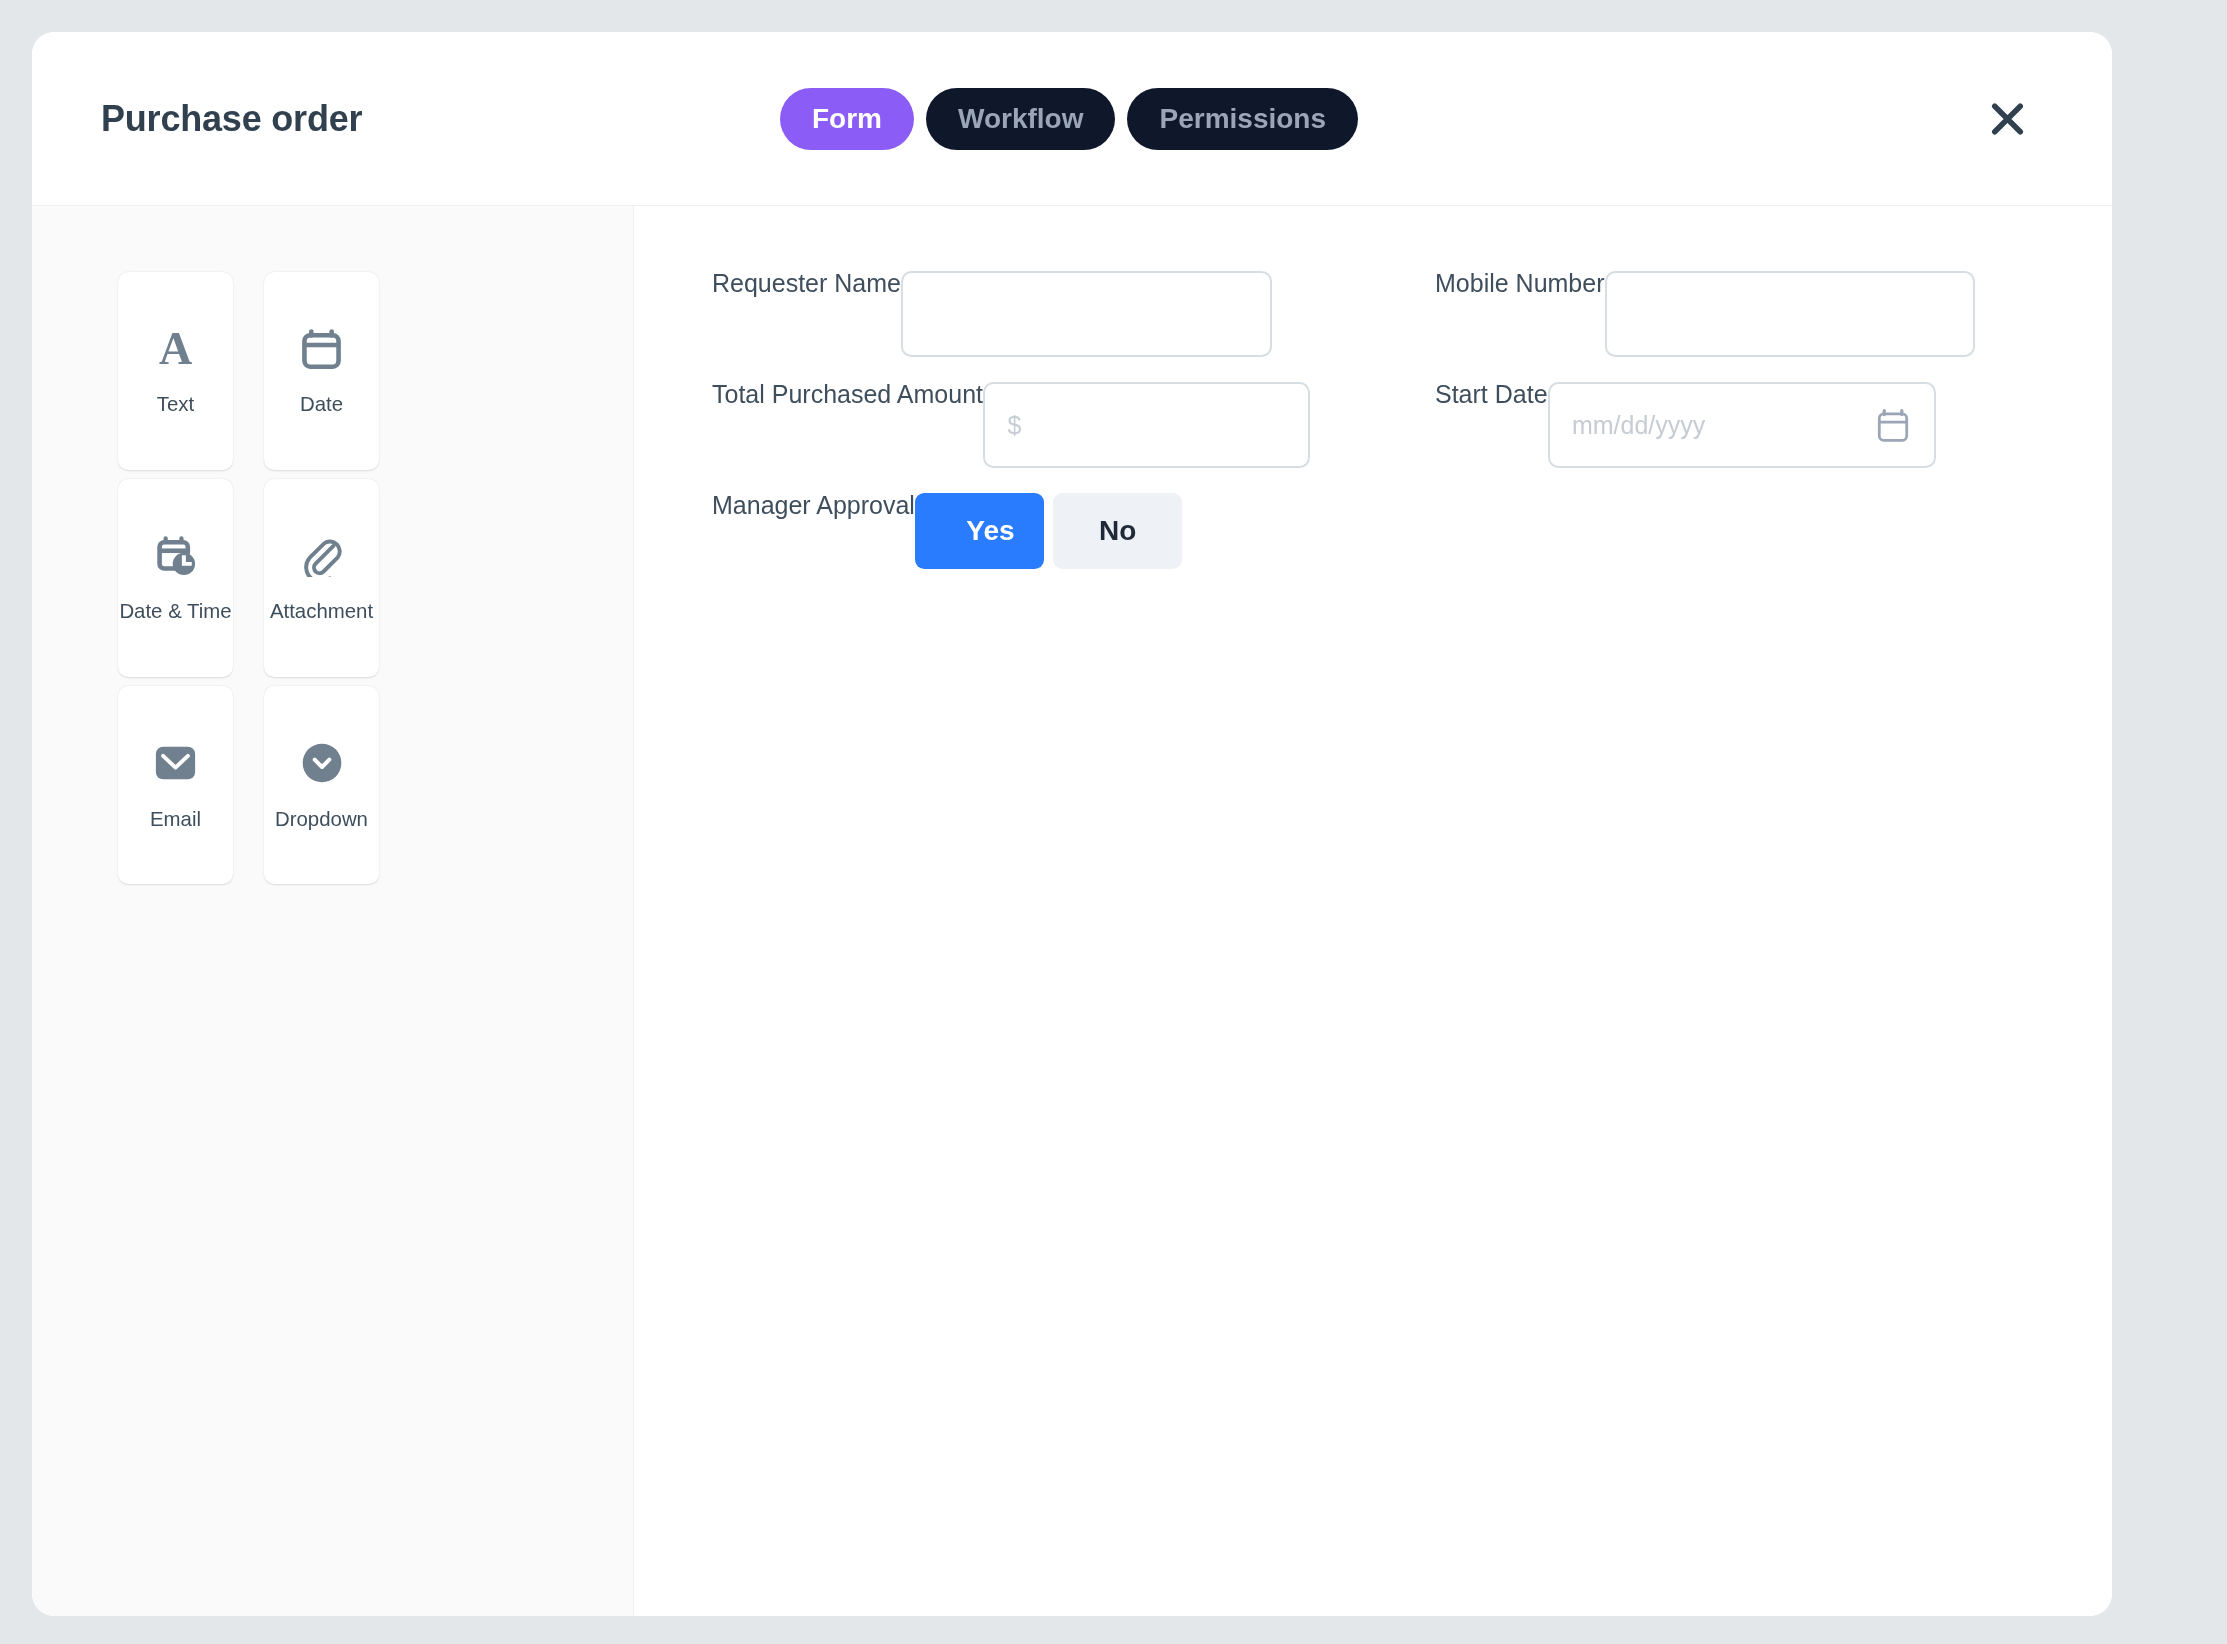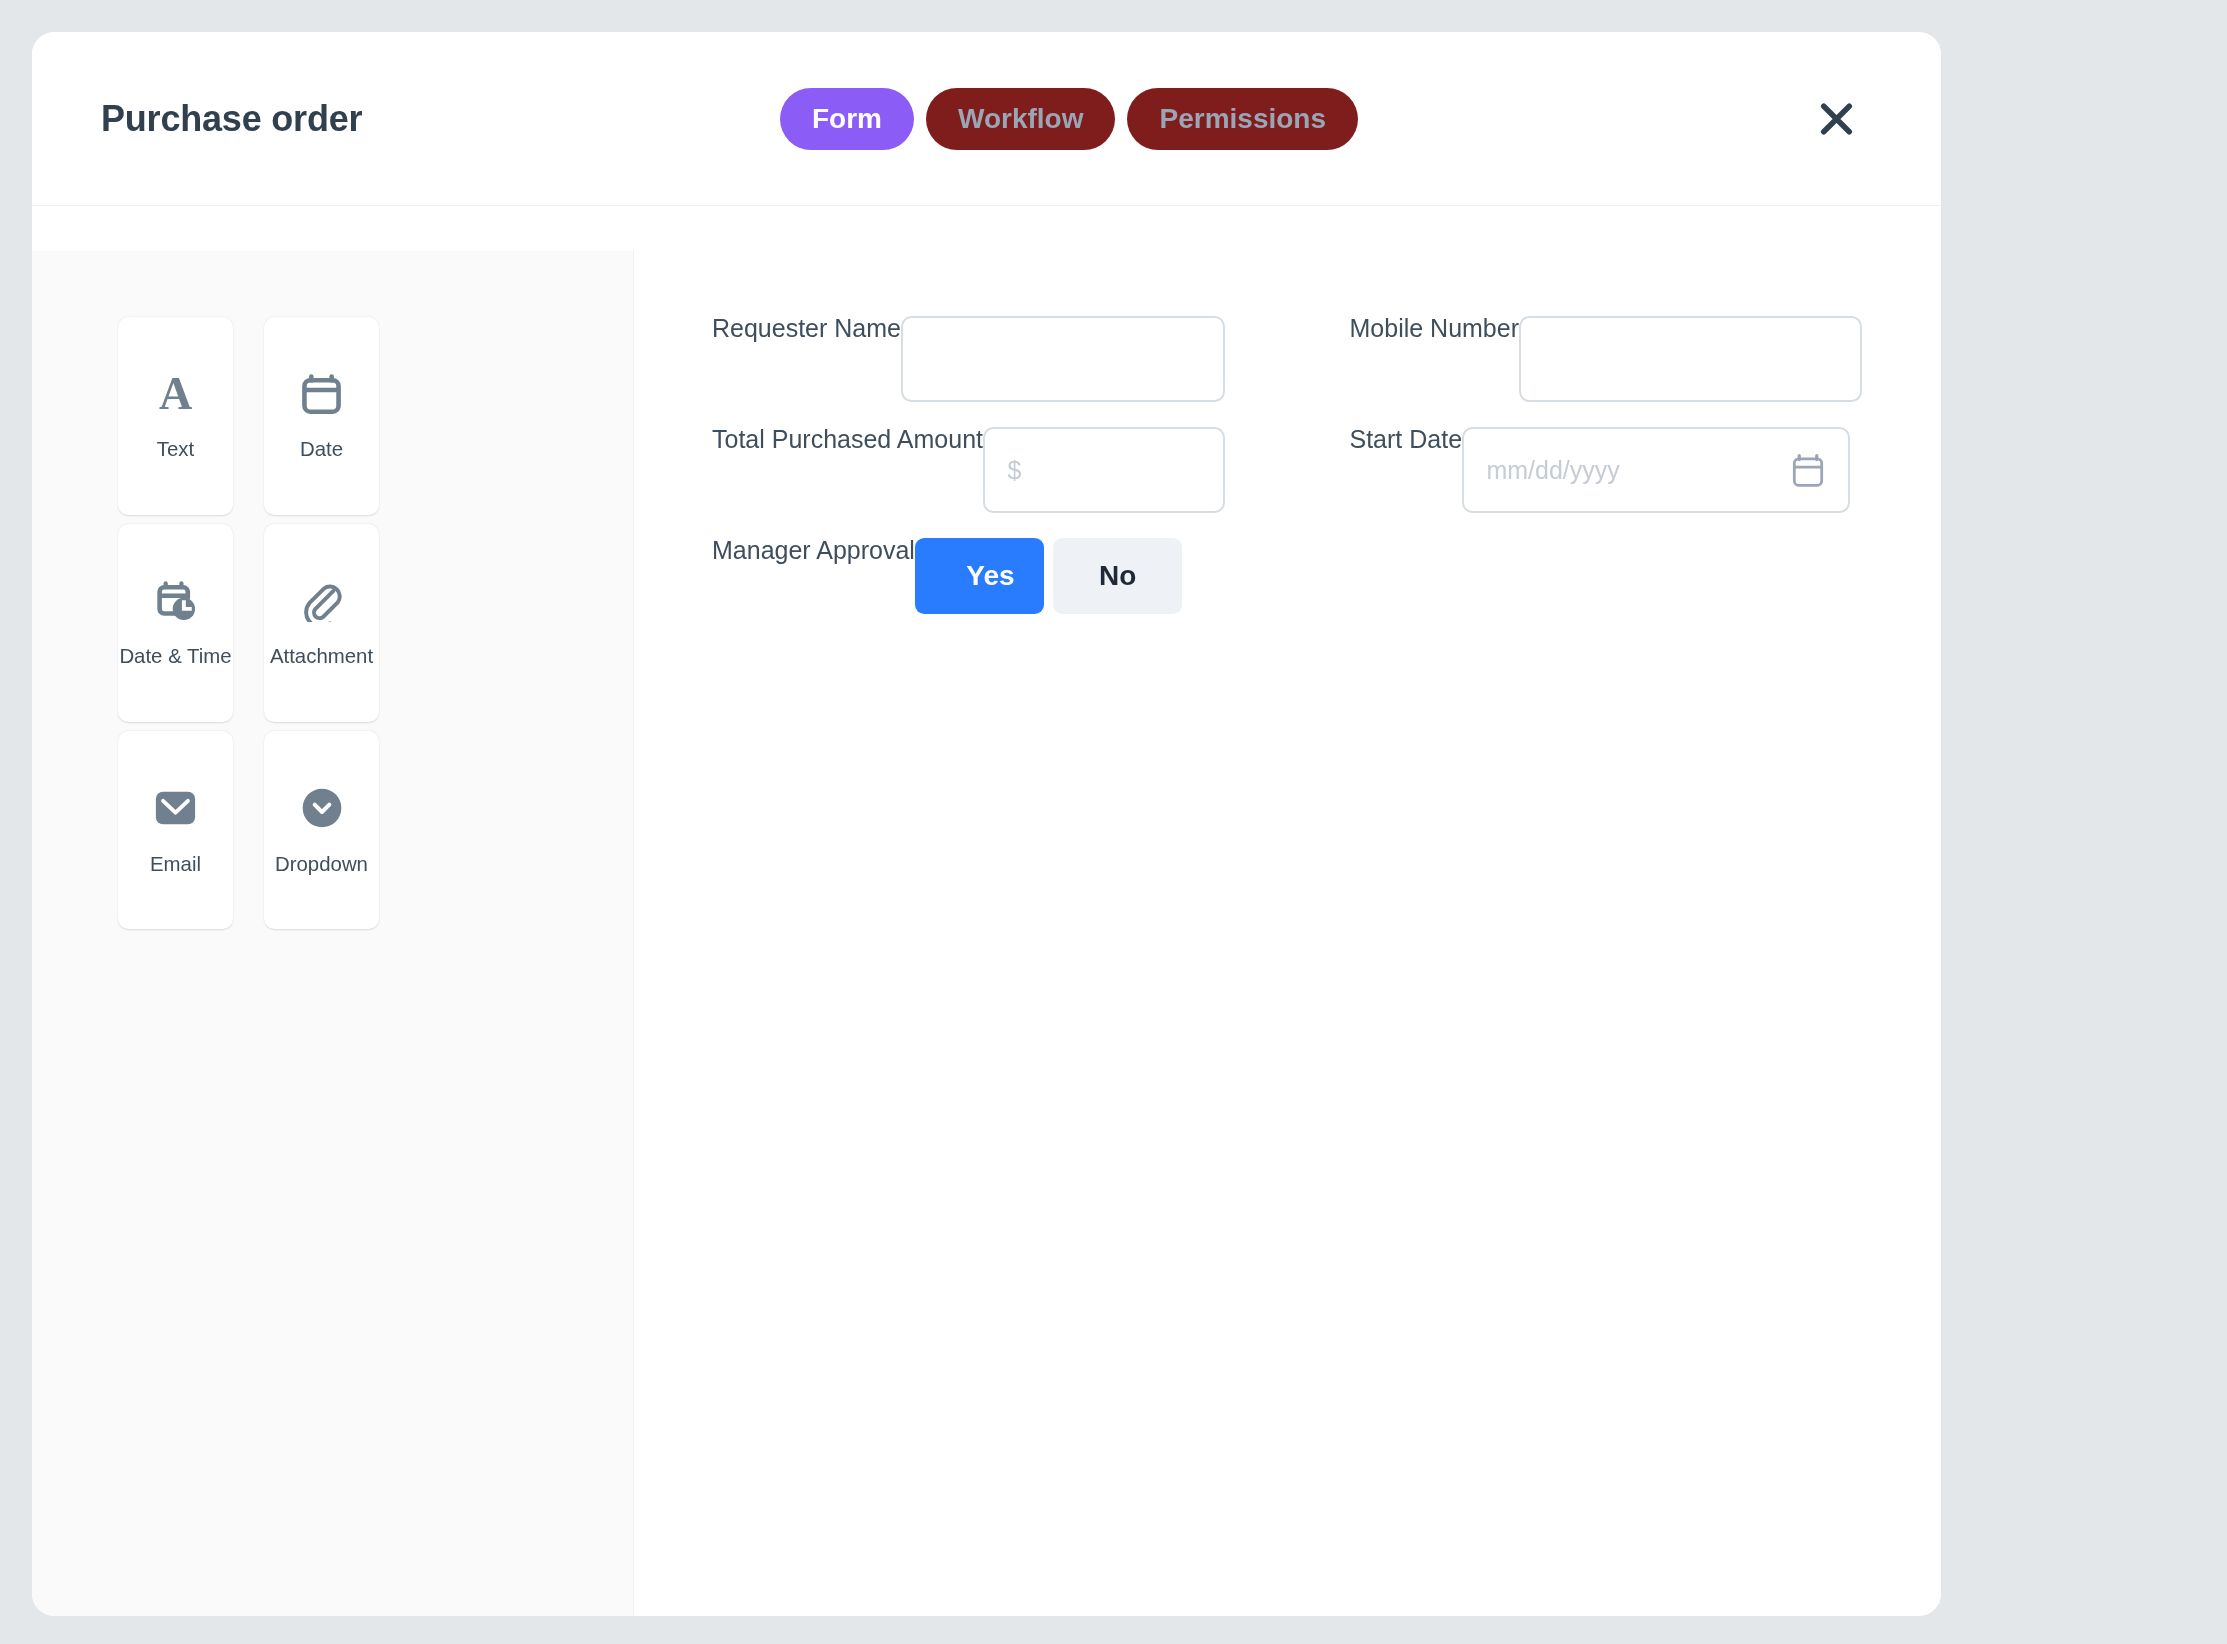--- a/index.html
+++ b/index.html
@@ -25,28 +25,27 @@
     background: #e3e7ea;
     border-radius: 36px;
     overflow: hidden;
   }
 
   
   .modal {
     position: absolute;
     left: 32px;
     top: 32px;
-    width: 1909px;
+    width: 2080px;
     height: 1584px;
     background: #ffffff;
     border-radius: 22.4px;
     overflow: hidden;
     display: flex;
     flex-direction: column;
-    gap: 45px;
   }
 
   
   .modal-header {
     position: relative;
     height: 174px;
     flex: 0 0 174px;
     background: #ffffff;
     border-bottom: 1.3px solid #eef0f2;
     display: flex;
@@ -73,21 +72,21 @@
     display: flex;
     align-items: center;
     gap: 12px;
   }
 
   .tab {
     height: 62px;
     padding: 0 32px;
     border: none;
     border-radius: 31px;
-    background: #7f1d1d;
+    background: #0f172a;
     color: #9aa5b5;
     font-family: "Liberation Sans", sans-serif;
     font-size: 28px;
     font-weight: 700;
     line-height: 62px;
     cursor: pointer;
     white-space: nowrap;
     display: flex;
     align-items: center;
     justify-content: center;

